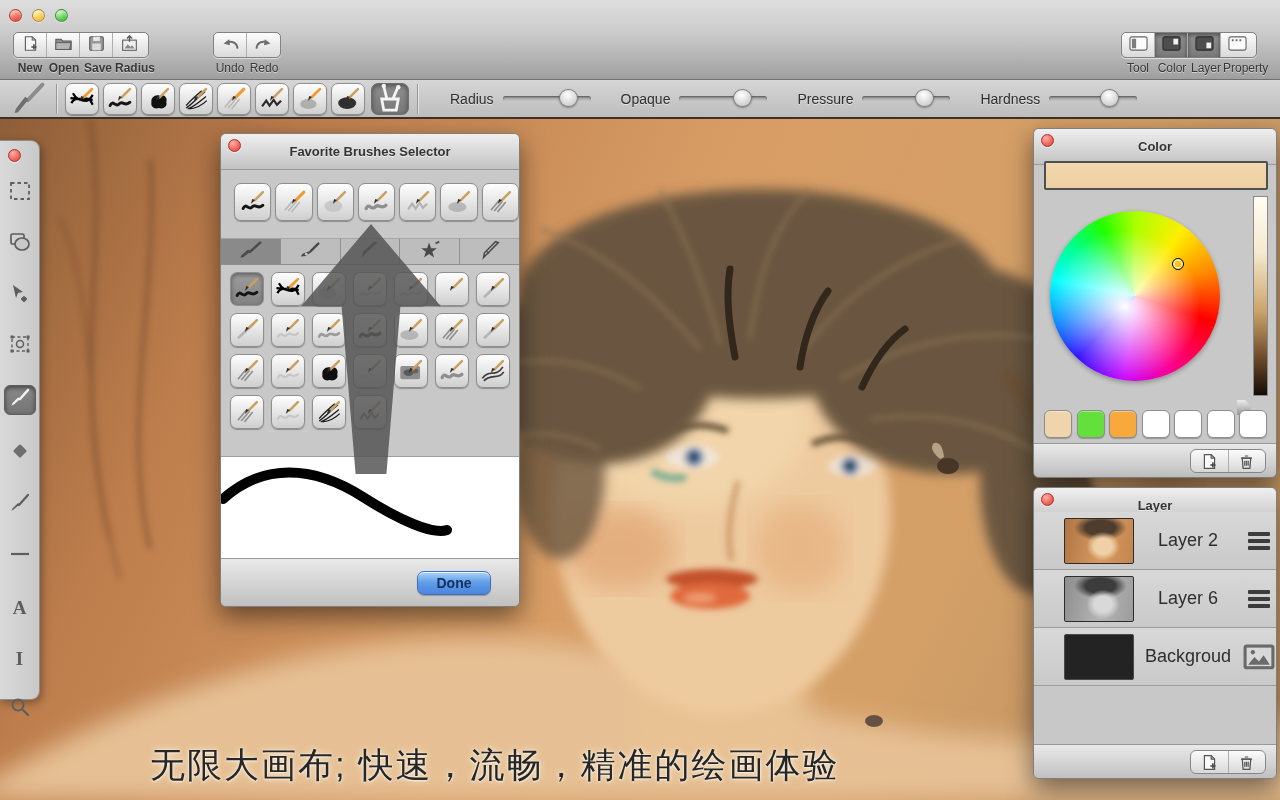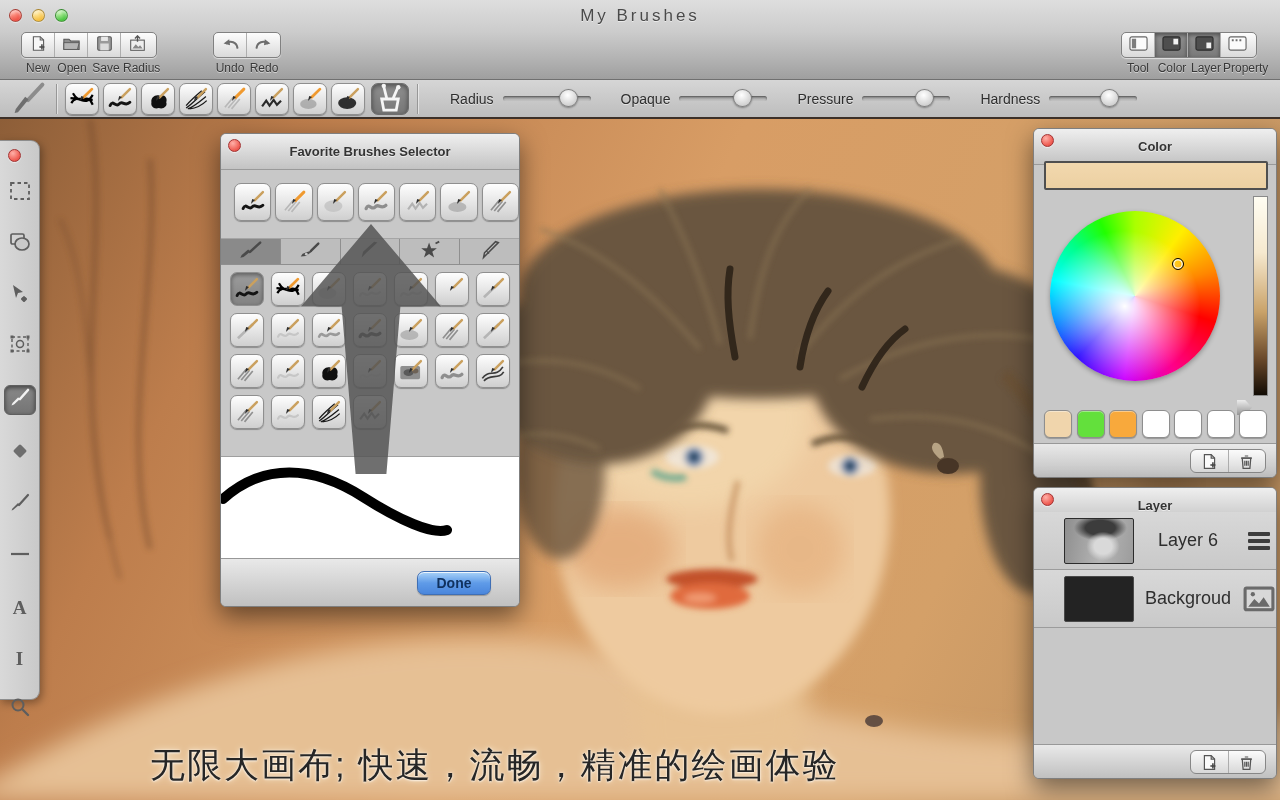--- a/index.html
+++ b/index.html
@@ -24,21 +24,21 @@
     box-shadow:0 1px 1px rgba(255,255,255,.6); overflow:hidden; }
   .seg { width:33px; display:flex; align-items:center; justify-content:center;
     border-right:1px solid #aeaeae; }
   .seg:last-child { border-right:none; }
   .seg svg { width:19px; height:17px; }
   .seg.active { background:linear-gradient(#909090,#7a7a7a);
     box-shadow:inset 0 2px 4px rgba(0,0,0,.45); }
   .group-labels { display:flex; margin-top:3px; }
   .group-labels span { width:34px; text-align:center; font-size:12px; color:#383838;
     text-shadow:0 1px 0 rgba(255,255,255,.5); white-space:nowrap; }
-  #file-group-wrap { position:absolute; left:21px; top:32px; }
+  #file-group-wrap { position:absolute; left:13px; top:32px;font-weight:bold; }
   #edit-group-wrap { position:absolute; left:213px; top:32px; }
   #panel-group-wrap { position:absolute; left:1121px; top:32px; }
 
   
   .brushbar { position:absolute; left:0; top:80px; width:1280px; height:39px; z-index:6;
     background:linear-gradient(#d6d6d6,#bdbdbd); border-bottom:2px solid #3c3028;
     display:flex; align-items:center; }
   .bb-sep { width:1px; height:30px; background:#979797; margin:0 8px; box-shadow:1px 0 0 rgba(255,255,255,.5); }
   .bb-brush-icon { width:40px; height:34px; margin-left:8px; display:flex; align-items:center; justify-content:center; }
   .preset-row { display:flex; gap:4px; }
@@ -247,21 +247,20 @@
 </svg>
 
 <div class="caption">无限大画布; 快速，流畅，精准的绘画体验</div>
 
 <div class="topchrome">
   <div class="traffic">
     <span class="tl red"></span>
     <span class="tl yellow"></span>
     <span class="tl green"></span>
   </div>
-  <div class="win-title">My Brushes</div>
 
   <div id="file-group-wrap">
     <div class="btn-group">
         <span class="seg">
           <span><svg viewBox="0 0 22 20">
               <path d="M5 2 h8 l4 4 v12 h-12 z" fill="#f6f6f6" stroke="#5c5c5c" stroke-width="1.3"></path>
               <path d="M13 2 v4 h4" fill="none" stroke="#5c5c5c" stroke-width="1.2"></path>
               <path d="M12 14 h6 M15 11 v6" stroke="#4a4a4a" stroke-width="1.8"></path>
             </svg></span>
         </span>
@@ -849,20 +848,33 @@
     <span class="panel-title">Layer</span>
   </div>
   <div class="layer-rows">
       <div class="layer-row">
         <span class="eye">
           <span><svg viewBox="0 0 20 14">
               <path d="M1 7 Q10 -3 19 7 Q10 17 1 7 Z" fill="none" stroke="#3c3c3c" stroke-width="1.7"></path>
               <circle cx="10" cy="7" r="3.1" fill="#3c3c3c"></circle>
             </svg></span>
         </span>
+        <span class="lthumb color"></span>
+        <span class="layer-name">Layer 2</span>
+        <span class="hamb">
+          <i></i>
+        </span>
+      </div>
+      <div class="layer-row">
+        <span class="eye">
+          <span><svg viewBox="0 0 20 14">
+              <path d="M1 7 Q10 -3 19 7 Q10 17 1 7 Z" fill="none" stroke="#3c3c3c" stroke-width="1.7"></path>
+              <circle cx="10" cy="7" r="3.1" fill="#3c3c3c"></circle>
+            </svg></span>
+        </span>
         <span class="lthumb gray"></span>
         <span class="layer-name">Layer 6</span>
         <span class="hamb">
           <i></i>
         </span>
       </div>
       <div class="layer-row">
         <span class="eye">
           <span><svg viewBox="0 0 20 14">
               <path d="M1 7 Q10 -3 19 7 Q10 17 1 7 Z" fill="none" stroke="#3c3c3c" stroke-width="1.7"></path>

